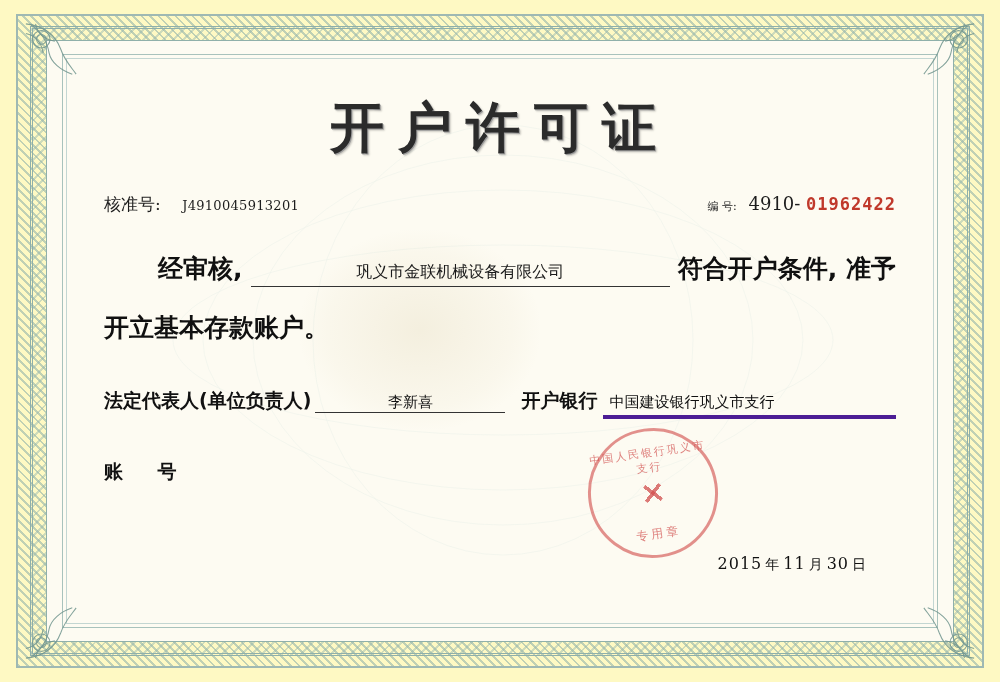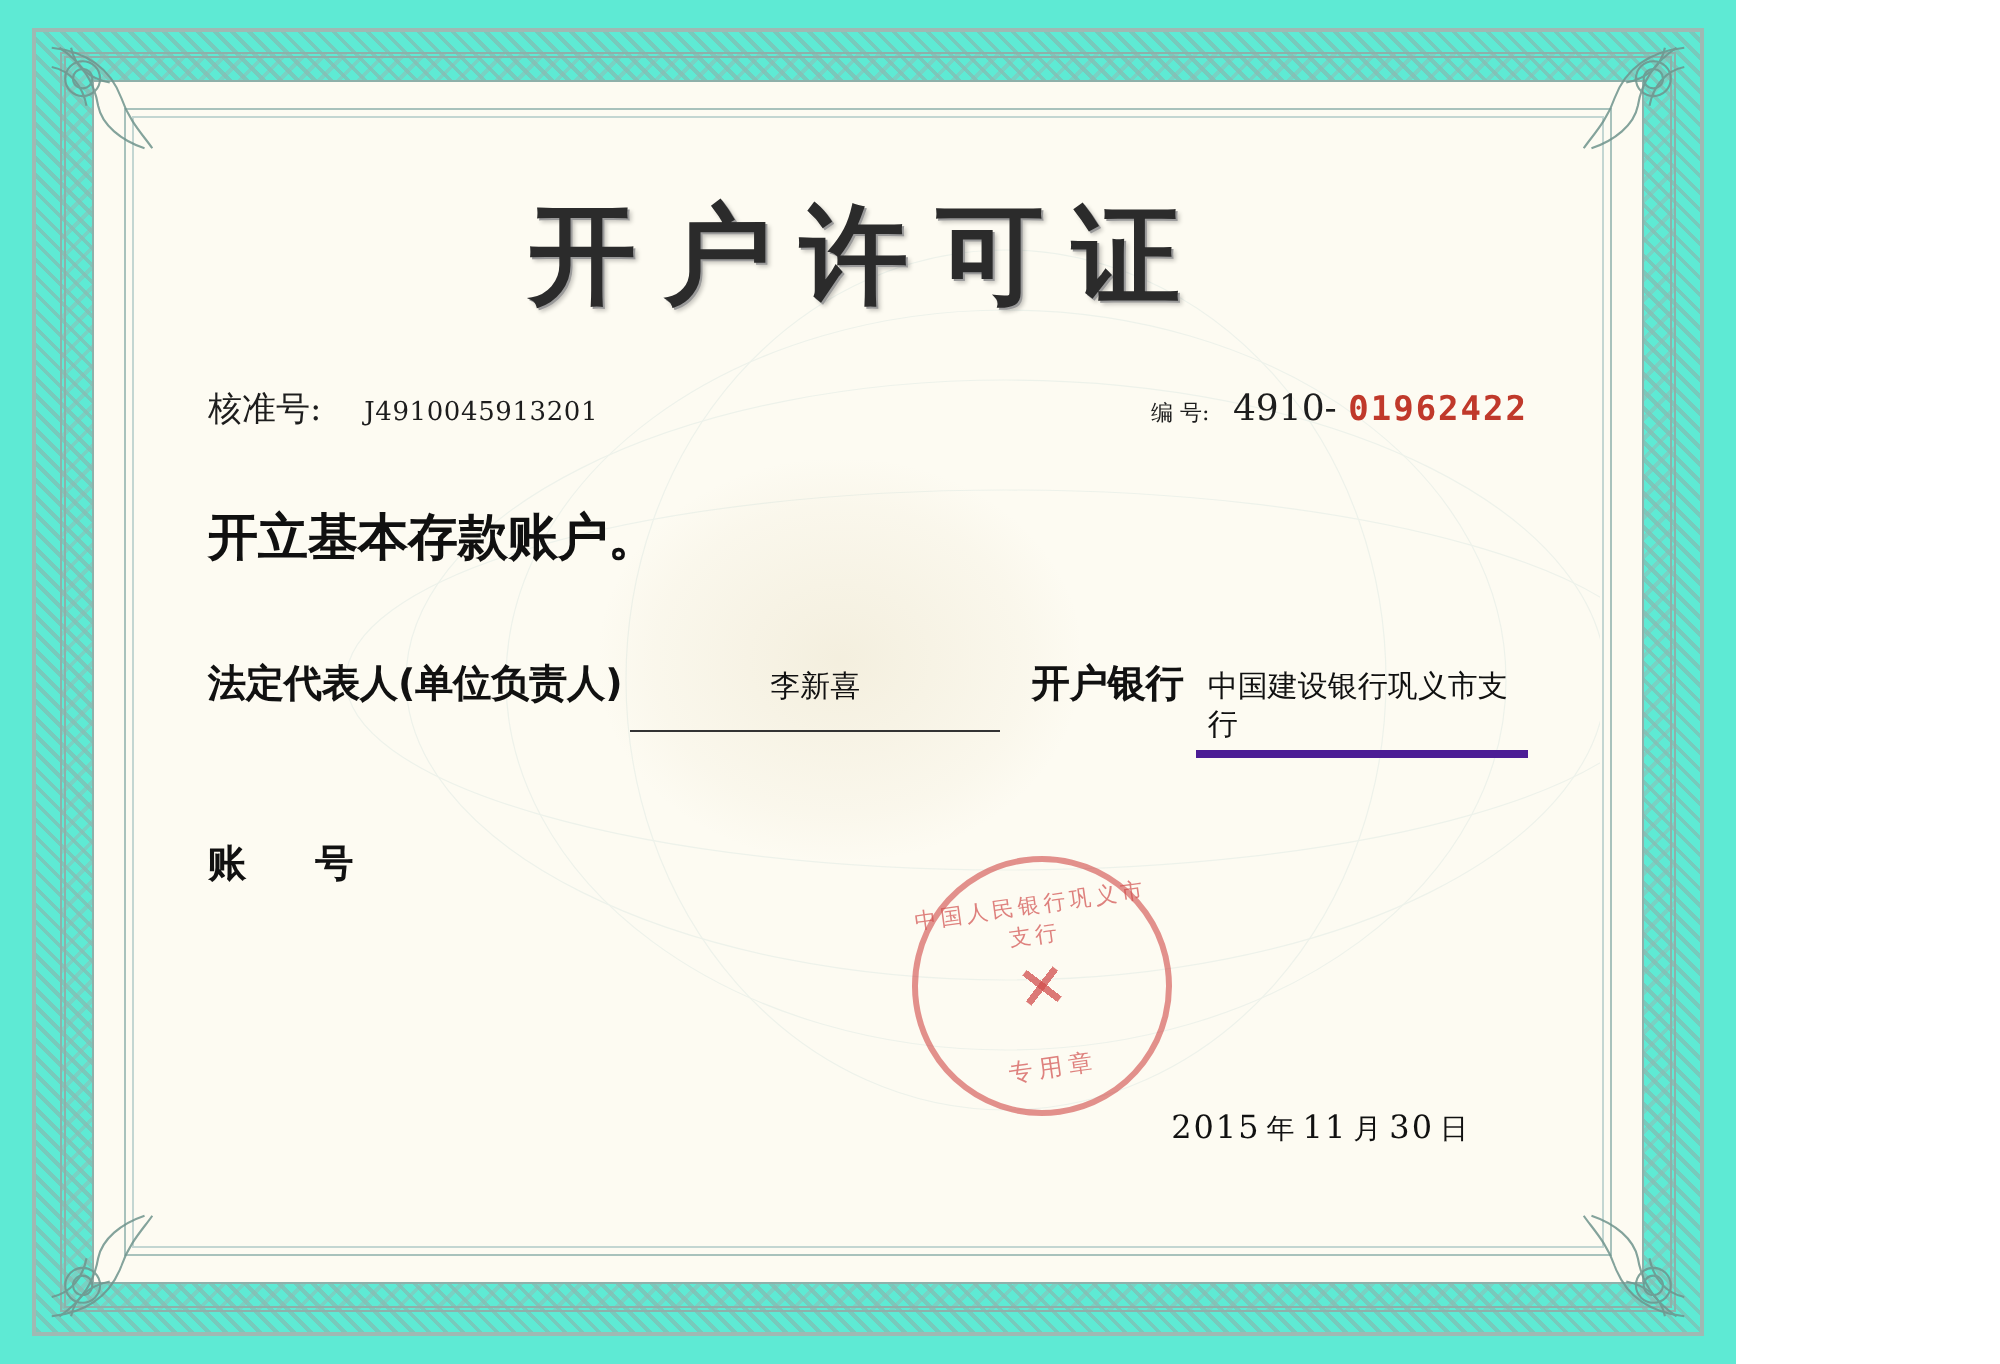--- a/index.html
+++ b/index.html
@@ -10,23 +10,23 @@
   }
   body {
     width: 1000px;
     height: 682px;
     overflow: hidden;
     font-family: "DejaVu Sans", "Liberation Sans", sans-serif;
   }
 
   .certificate {
     position: relative;
-    width: 868px;
+    width: 1000px;
     height: 682px;
-    background: #5eead4;
+    background: #fef9c3;
     box-sizing: border-box;
   }
 
   
   .border-outer {
     position: absolute;
     left: 16px; top: 14px; right: 16px; bottom: 14px;
     border: 2px solid #9fb9b3;
     background:
       repeating-linear-gradient(45deg,
@@ -179,21 +179,21 @@
   }
   .rep-label { white-space: nowrap; }
   .rep-fill {
     width: 190px;
     border-bottom: 1px solid #333;
     margin: 0 6px 0 4px;
     font-size: 15px;
     font-weight: normal;
     font-family: "DejaVu Serif", "Liberation Serif", serif;
     text-align: center;
-    padding-bottom: 12px;
+    padding-bottom: 0;
   }
   .bank-label { white-space: nowrap; margin-left: 10px; }
   .bank-fill {
     flex: 1 1 auto;
     border-bottom: 4px solid #4c1d95;
     margin-left: 6px;
     font-size: 15px;
     font-weight: normal;
     font-family: "DejaVu Serif", "Liberation Serif", serif;
     text-align: left;
@@ -374,20 +374,26 @@
         <span class="value">J4910045913201</span>
       </div>
       <div class="serial">
         <span class="label">编 号:</span>
         <span class="prefix">4910-</span>
         <span class="number">01962422</span>
       </div>
     </div>
 
     <div class="body-block">
+      <div class="line1">
+        <span class="indent"></span>
+        <span>经审核,</span>
+        <span class="fill">巩义市金联机械设备有限公司</span>
+        <span>符合开户条件,  准予</span>
+      </div>
       <div class="line2">开立基本存款账户。</div>
     </div>
 
     <div class="row-rep">
       <span class="rep-label">法定代表人(单位负责人)</span>
       <span class="rep-fill">李新喜</span>
       <span class="bank-label">开户银行</span>
       <span class="bank-fill">中国建设银行巩义市支行</span>
     </div>
 

